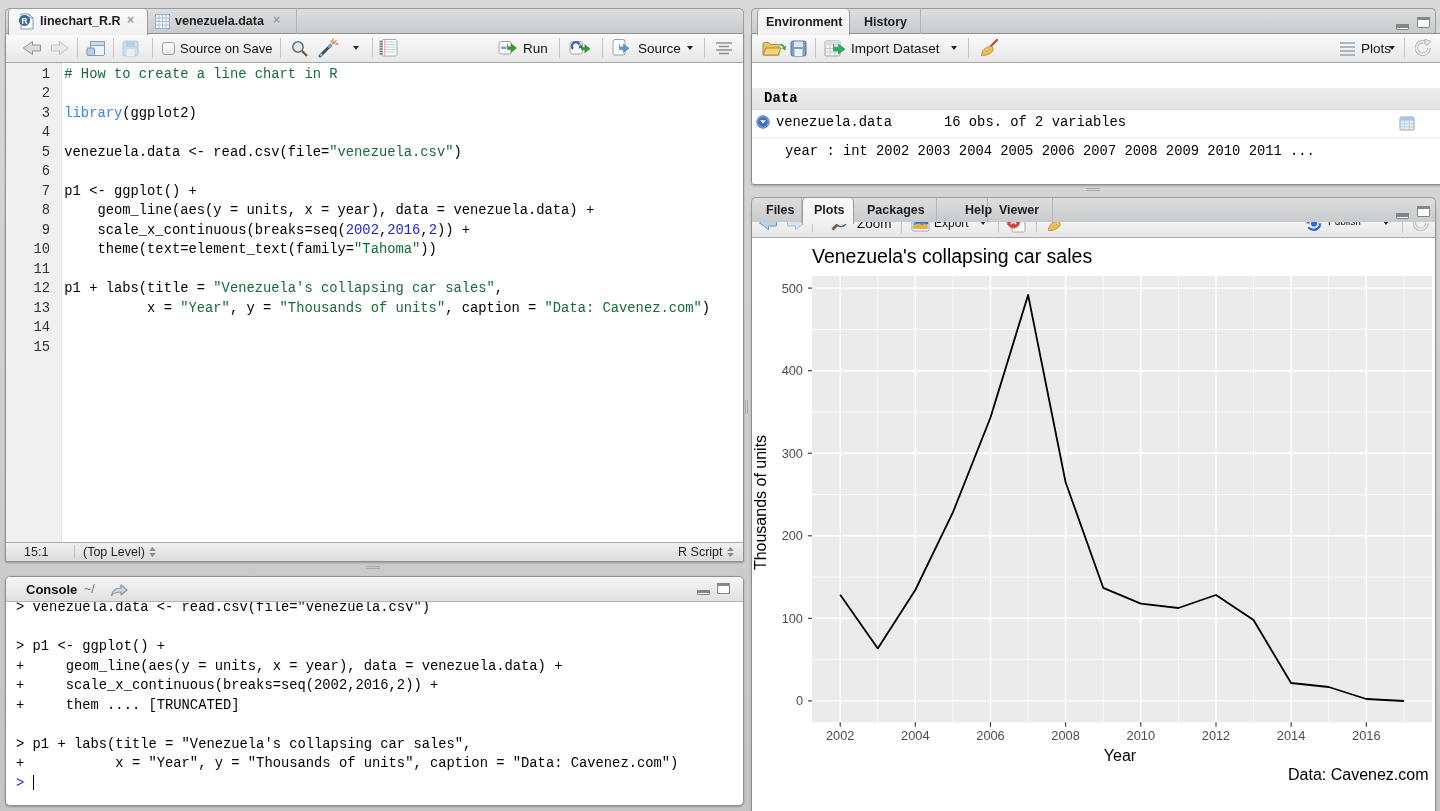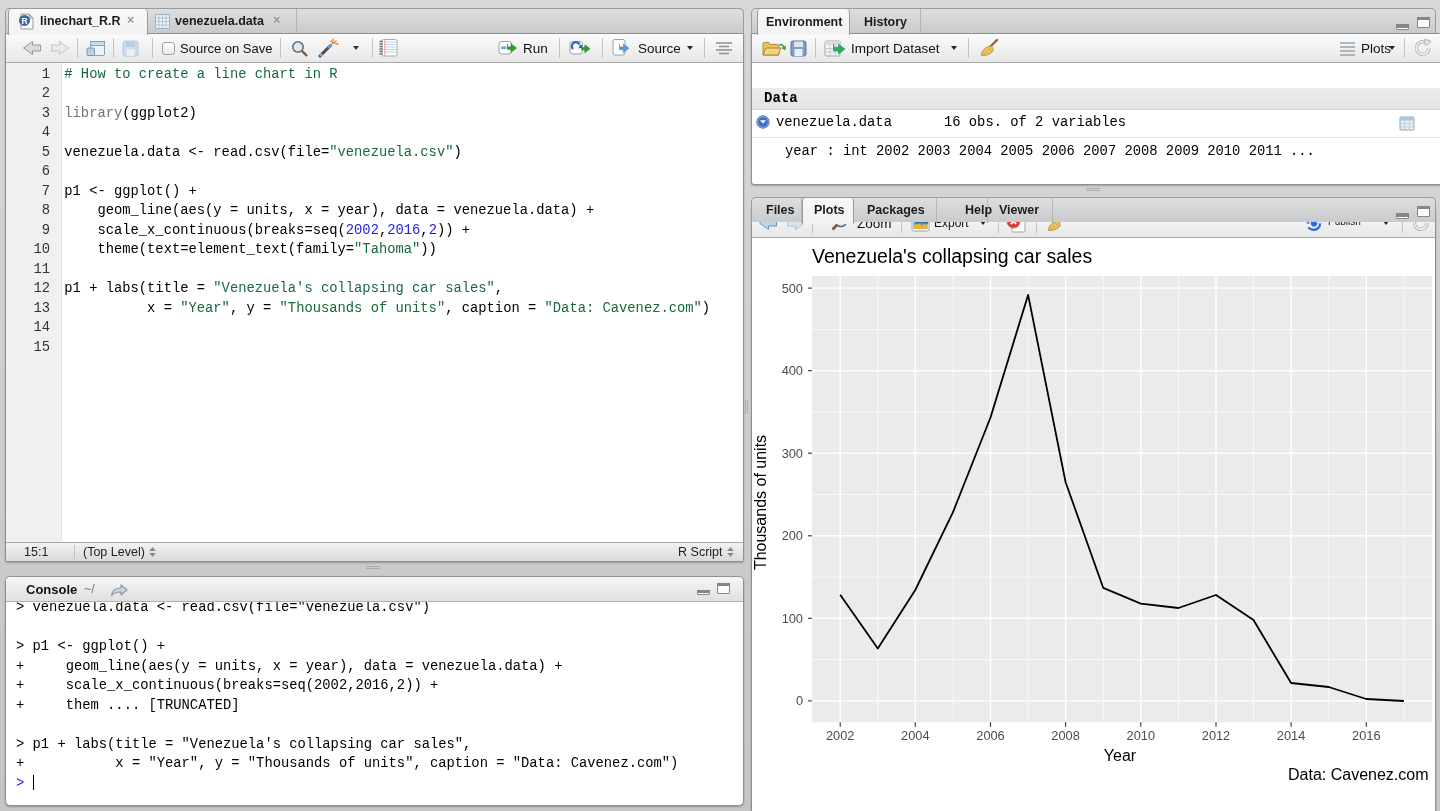--- a/index.html
+++ b/index.html
@@ -132,21 +132,21 @@
 8
 9
 10
 11
 12
 13
 14
 15</div>
   <pre class="mono" style="position:absolute;left:58.3px;top:30.5px;color:#000"><span style="color:#176a39"># How to create a line chart in R</span>
 
-<span style="color:#737373">library</span>(ggplot2)
+<span style="color:#3b82f6">library</span>(ggplot2)
 
 venezuela.data &lt;- read.csv(file=<span style="color:#176a39">"venezuela.csv"</span>)
 
 p1 &lt;- ggplot() +
     geom_line(aes(y = units, x = year), data = venezuela.data) +
     scale_x_continuous(breaks=seq(<span style="color:#1d1ee3">2002</span>,<span style="color:#1d1ee3">2016</span>,<span style="color:#1d1ee3">2</span>)) +
     theme(text=element_text(family=<span style="color:#176a39">"Tahoma"</span>))
 
 p1 + labs(title = <span style="color:#176a39">"Venezuela's collapsing car sales"</span>,
           x = <span style="color:#176a39">"Year"</span>, y = <span style="color:#176a39">"Thousands of units"</span>, caption = <span style="color:#176a39">"Data: Cavenez.com"</span>)</pre>

